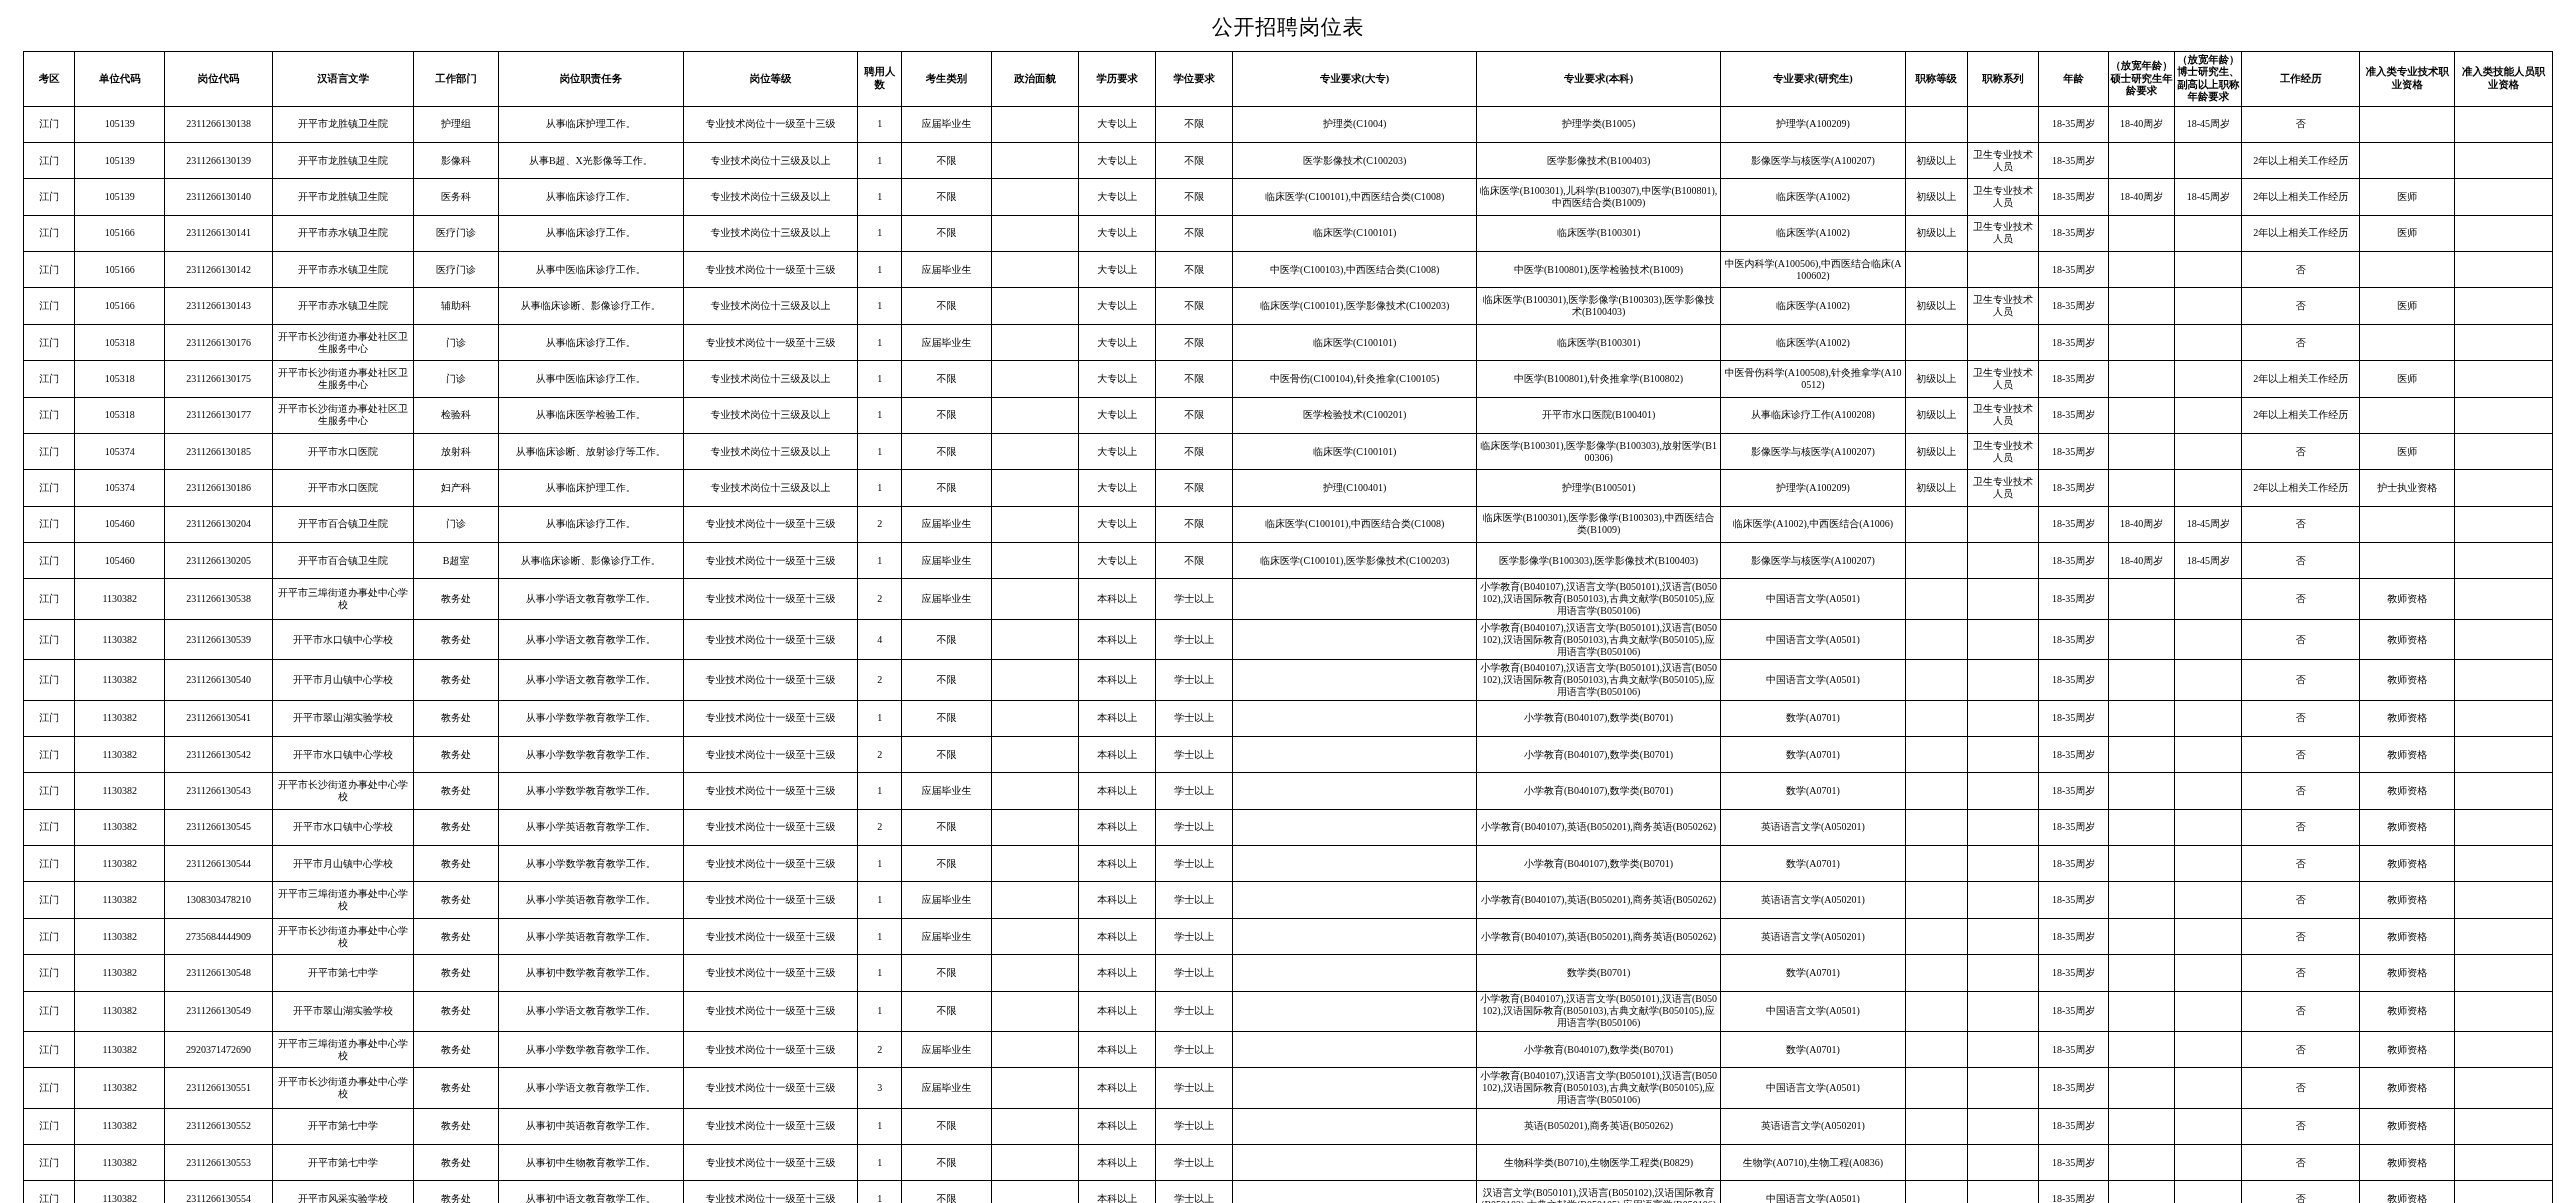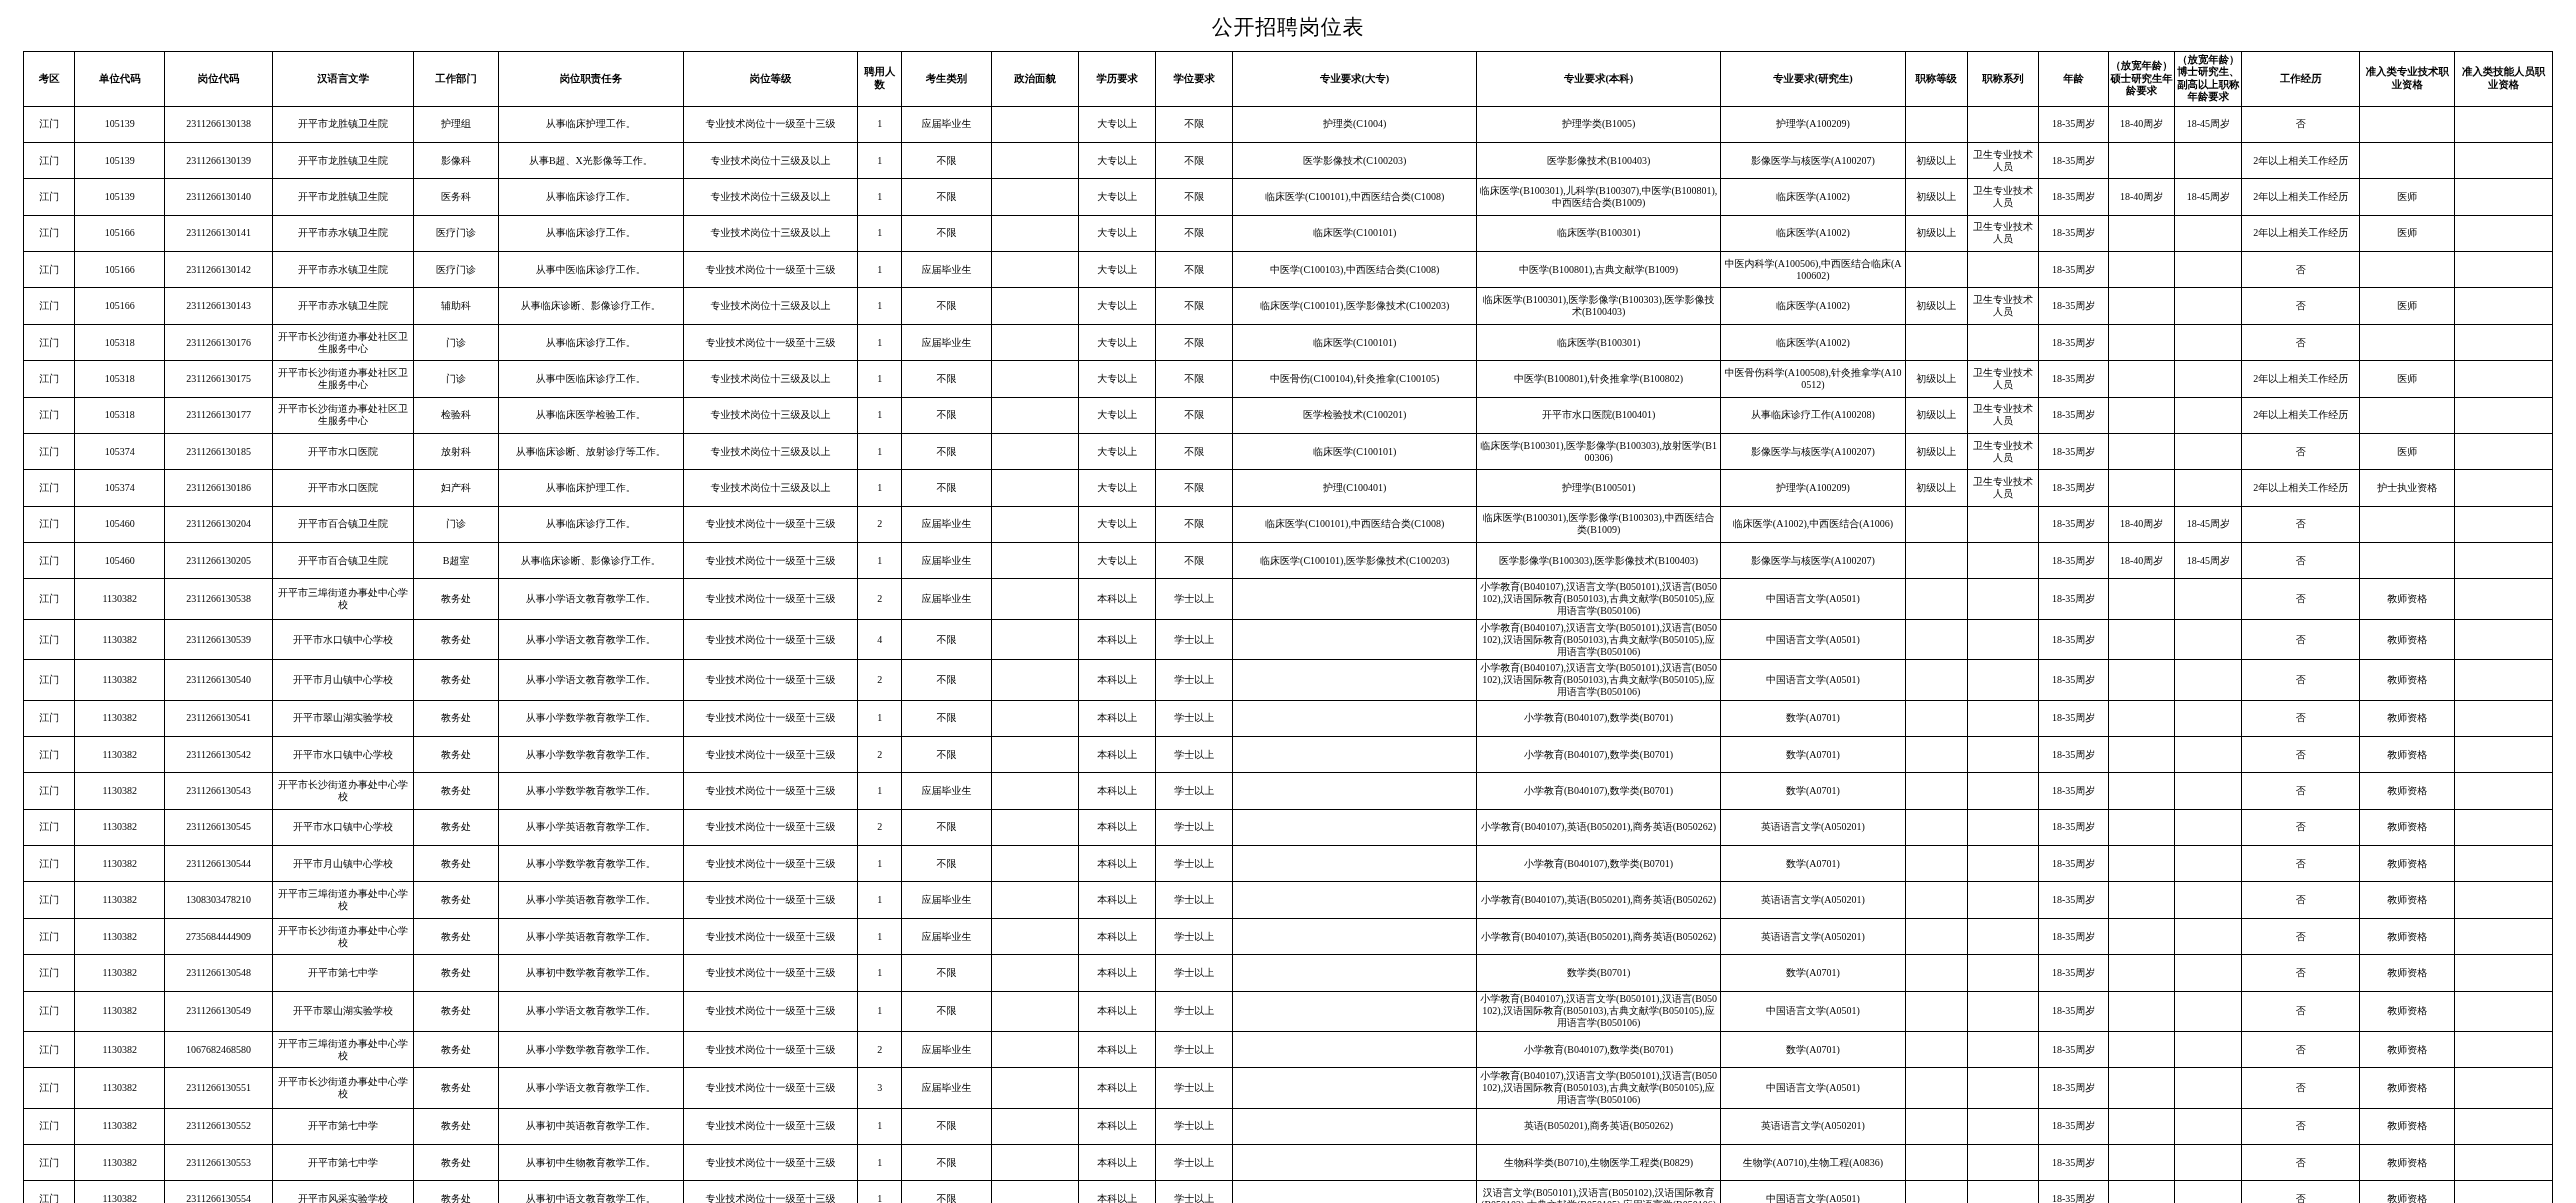--- a/index.html
+++ b/index.html
@@ -192,21 +192,21 @@
           <td>开平市赤水镇卫生院</td>
           <td>医疗门诊</td>
           <td>从事中医临床诊疗工作。</td>
           <td>专业技术岗位十一级至十三级</td>
           <td>1</td>
           <td>应届毕业生</td>
           <td></td>
           <td>大专以上</td>
           <td>不限</td>
           <td>中医学(C100103),中西医结合类(C1008)</td>
-          <td>中医学(B100801),古典文献学(B1009)</td>
+          <td>中医学(B100801),医学检验技术(B1009)</td>
           <td>中医内科学(A100506),中西医结合临床(A100602)</td>
           <td></td>
           <td></td>
           <td>18-35周岁</td>
           <td></td>
           <td></td>
           <td>否</td>
           <td></td>
           <td></td>
         </tr>
@@ -706,21 +706,21 @@
           <td>18-35周岁</td>
           <td></td>
           <td></td>
           <td>否</td>
           <td>教师资格</td>
           <td></td>
         </tr>
         <tr>
           <td>江门</td>
           <td>1130382</td>
-          <td>1067682468580</td>
+          <td>2920371472690</td>
           <td>开平市三埠街道办事处中心学校</td>
           <td>教务处</td>
           <td>从事小学数学教育教学工作。</td>
           <td>专业技术岗位十一级至十三级</td>
           <td>2</td>
           <td>应届毕业生</td>
           <td></td>
           <td>本科以上</td>
           <td>学士以上</td>
           <td></td>

